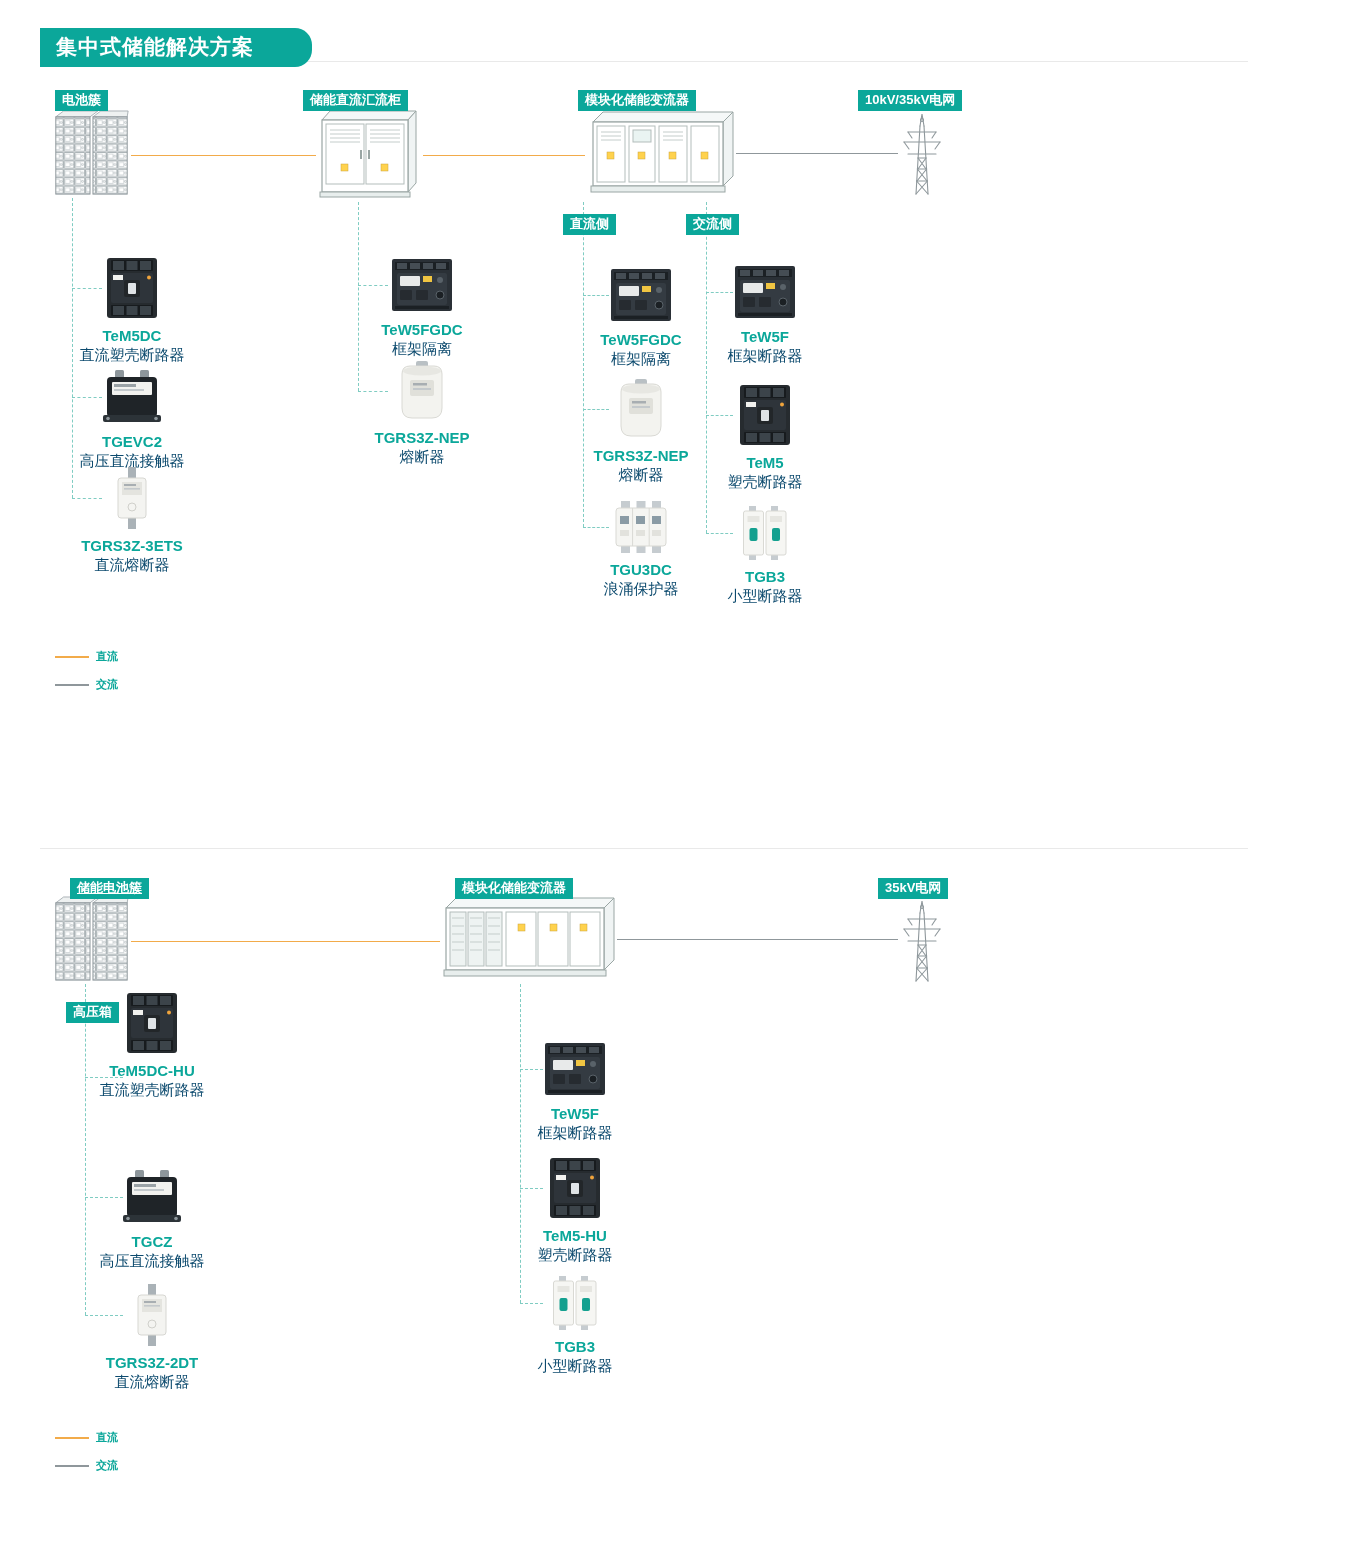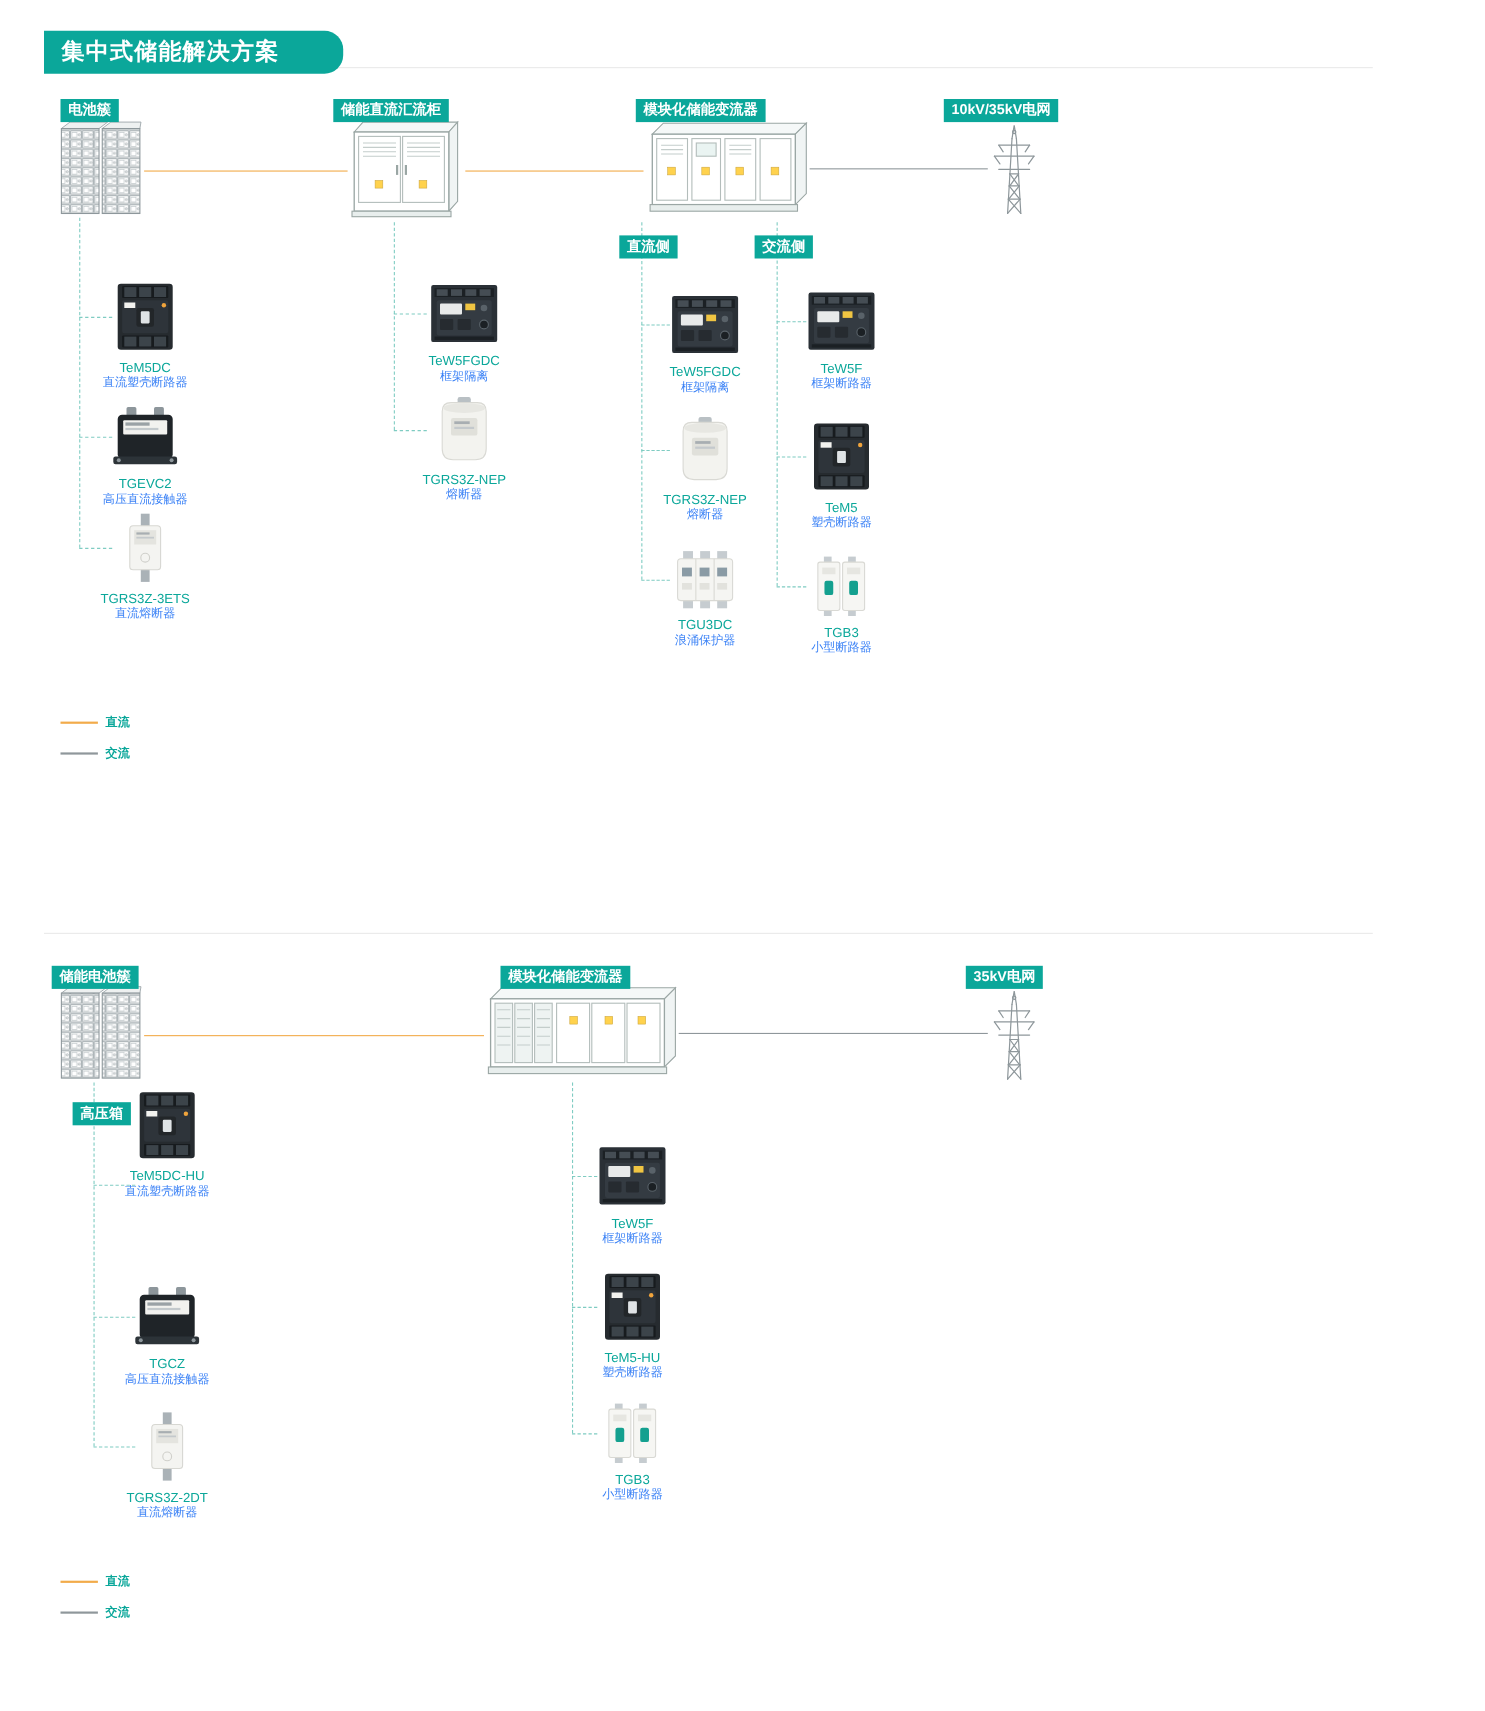--- a/index.html
+++ b/index.html
@@ -11,22 +11,22 @@
   .hrule { position:absolute; height:1px; background:#e9e9e9; z-index:1; }
   .badge { position:absolute; background:#0ba79a; color:#fff; font-size:13px; font-weight:bold;
            padding:2px 7px 3px; z-index:4; white-space:nowrap; line-height:1.25; }
   .pic { position:absolute; z-index:2; }
   .hline-dc { position:absolute; border-top:1px solid #f2ab4a; z-index:1; }
   .hline-ac { position:absolute; border-top:1px solid #8f979b; z-index:1; }
   .vdash { position:absolute; border-left:1px dashed #7fccc2; z-index:1; }
   .hdash { position:absolute; border-top:1px dashed #7fccc2; z-index:1; }
   .product { position:absolute; width:120px; text-align:center; z-index:3; }
   .product svg { display:inline-block; vertical-align:bottom; }
-  .pname { margin-top:7px; font-size:12px; color:#0ba79a; line-height:1.25; }
-  .pdesc { font-size:11px; color:#3b82f6; line-height:1.25; }
+  .pname { margin-top:7px; font-size:15px; color:#0ba79a; line-height:1.25;font-weight:bold; }
+  .pdesc { font-size:15px; color:#0c4a6e; line-height:1.25; }
   .legend-line { position:absolute; width:34px; z-index:2; }
   .legend-line.dc { border-top:2px solid #f2ab4a; }
   .legend-line.ac { border-top:2px solid #8f979b; }
   .legend-label { position:absolute; font-size:11px; font-weight:bold; color:#0ba79a; z-index:2; }
 </style>
 </head>
 <body>
 
 <svg width="0" height="0" style="position:absolute" aria-hidden="true">
   <defs>
@@ -365,21 +365,21 @@
     <div class="pdesc">小型断路器</div>
   </div>
 
   <div class="legend-line dc" style="left:55px; top:656px;"></div>
   <div class="legend-label" style="left:96px; top:649px;">直流</div>
   <div class="legend-line ac" style="left:55px; top:684px;"></div>
   <div class="legend-label" style="left:96px; top:677px;">交流</div>
 
   <div class="hrule" style="left:40px; top:848px; width:1270px;"></div>
 
-  <div class="badge" style="left:47px; top:878px;">储能电池簇</div>
+  <div class="badge" style="left:70px; top:878px;text-decoration:underline;">储能电池簇</div>
   <div class="badge" style="left:455px; top:878px;">模块化储能变流器</div>
   <div class="badge" style="left:878px; top:878px;">35kV电网</div>
 
   <svg class="pic" style="left:52px; top:896px;" width="78" height="88">
       <use href="#sym-rack"></use>
     </svg>
   <svg class="pic" style="left:440px; top:894px;" width="176" height="90">
       <use href="#sym-converter2"></use>
     </svg>
   <svg class="pic" style="left:898px; top:895px;" width="48" height="88">

